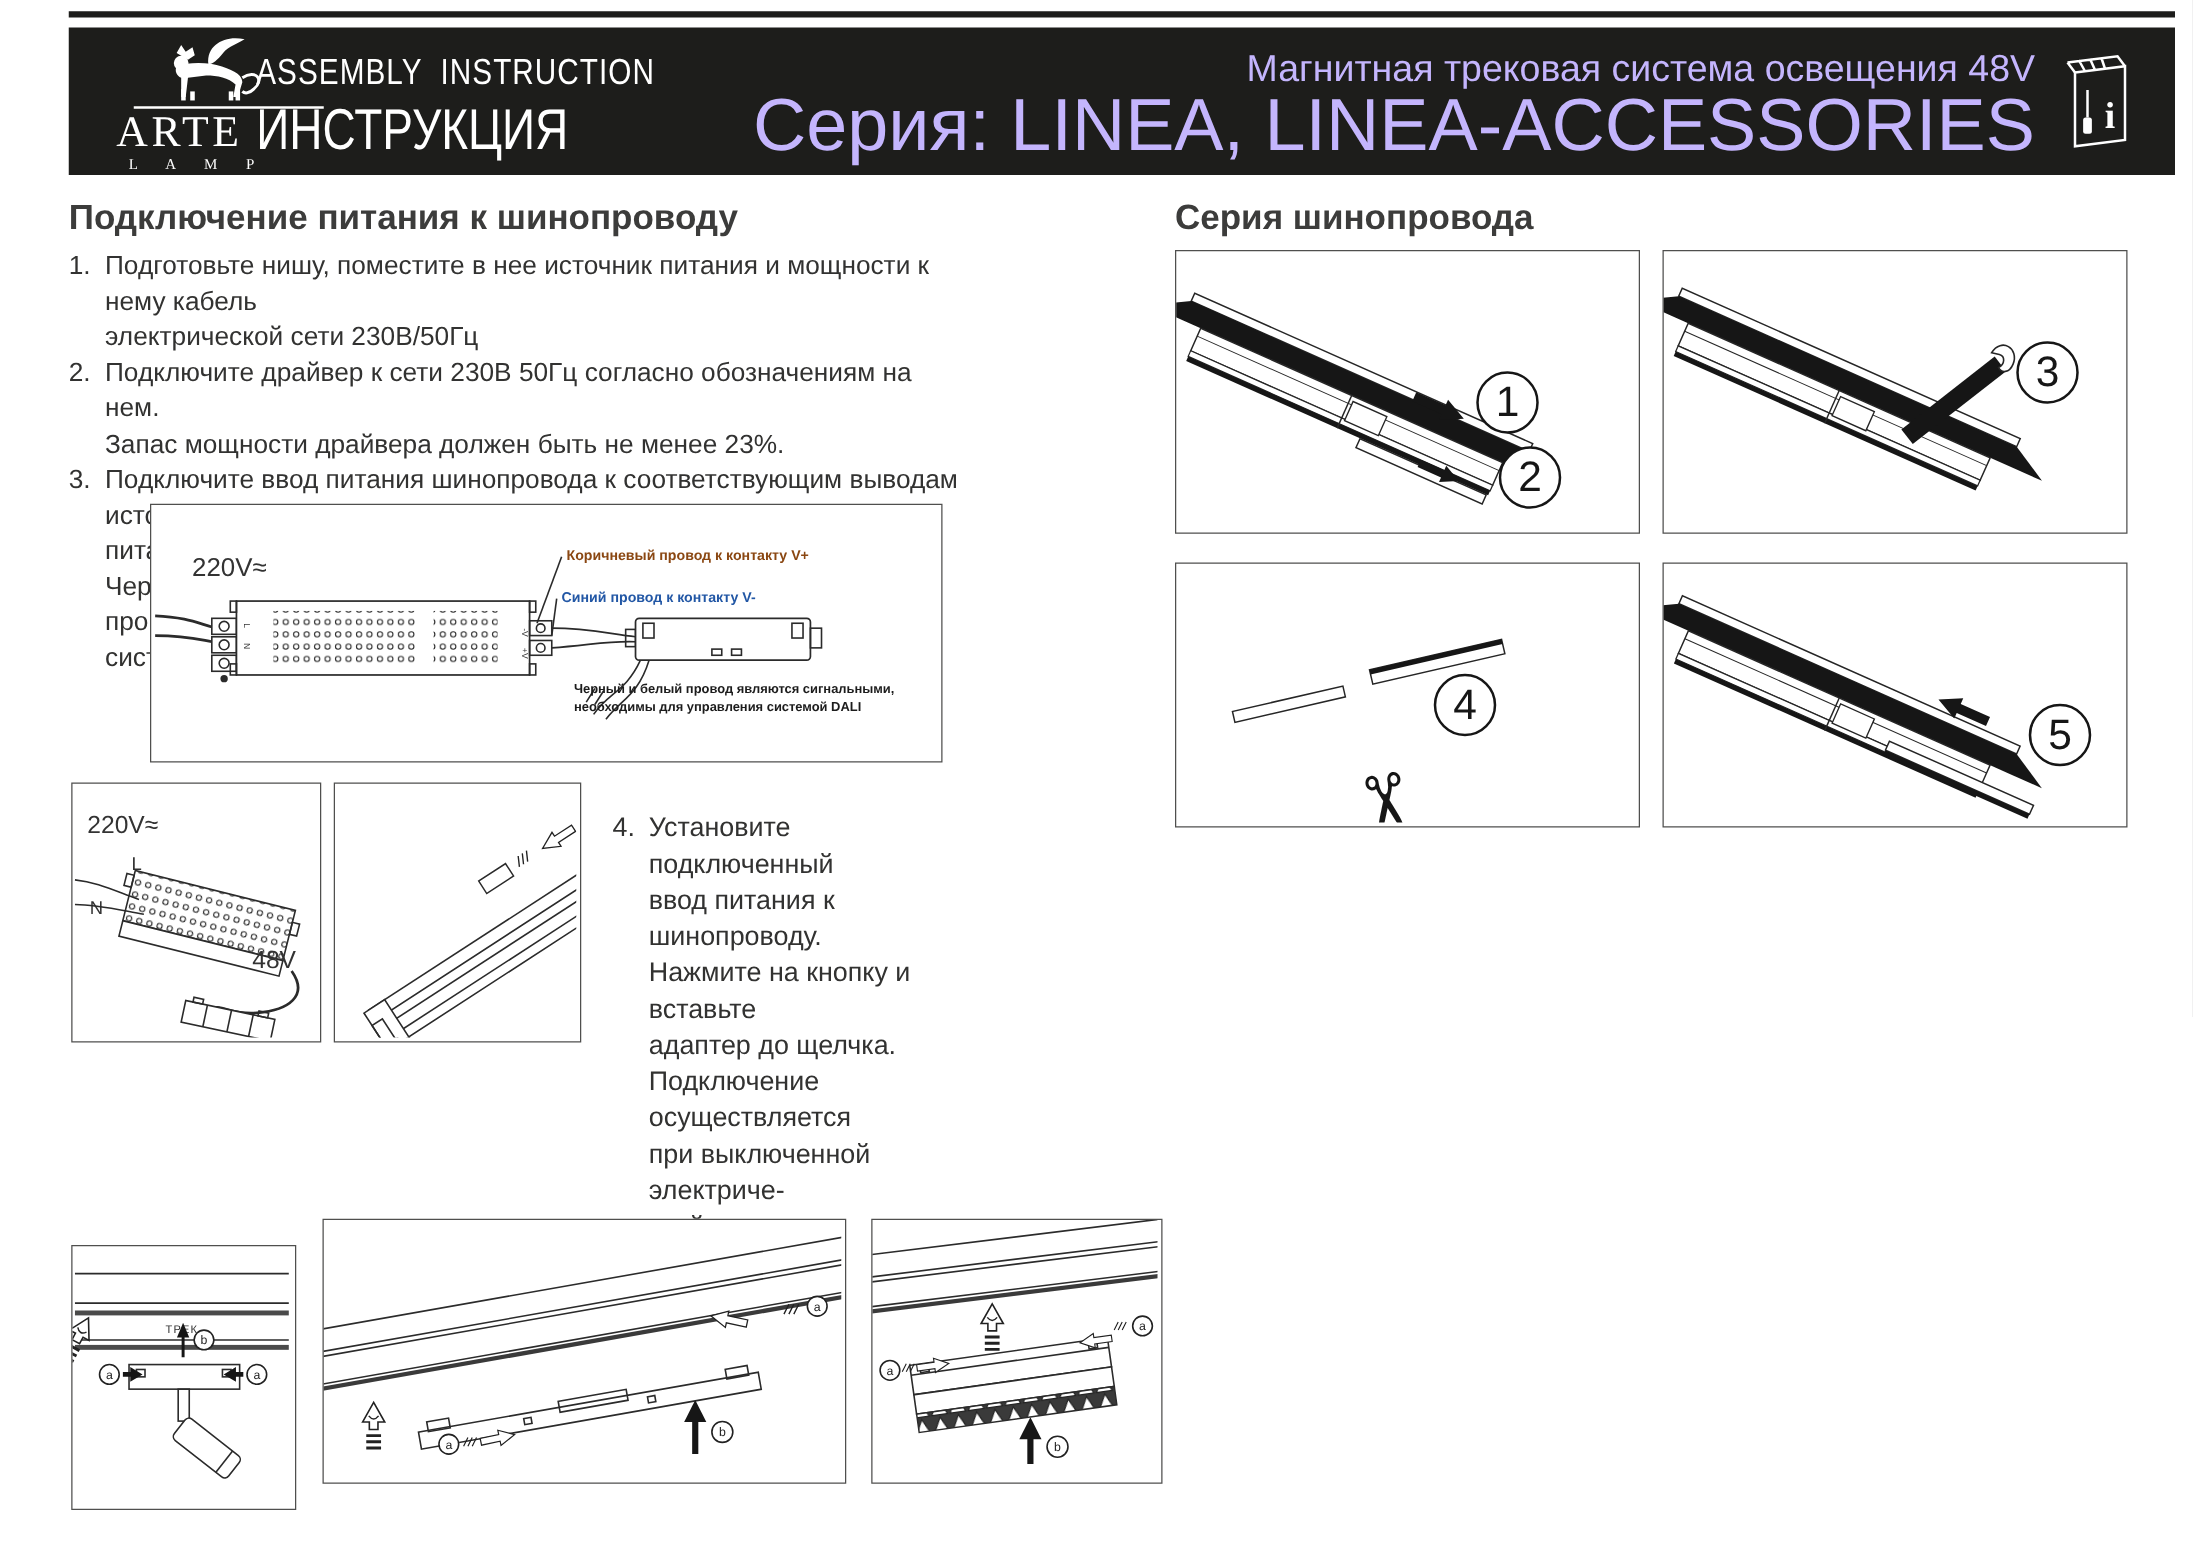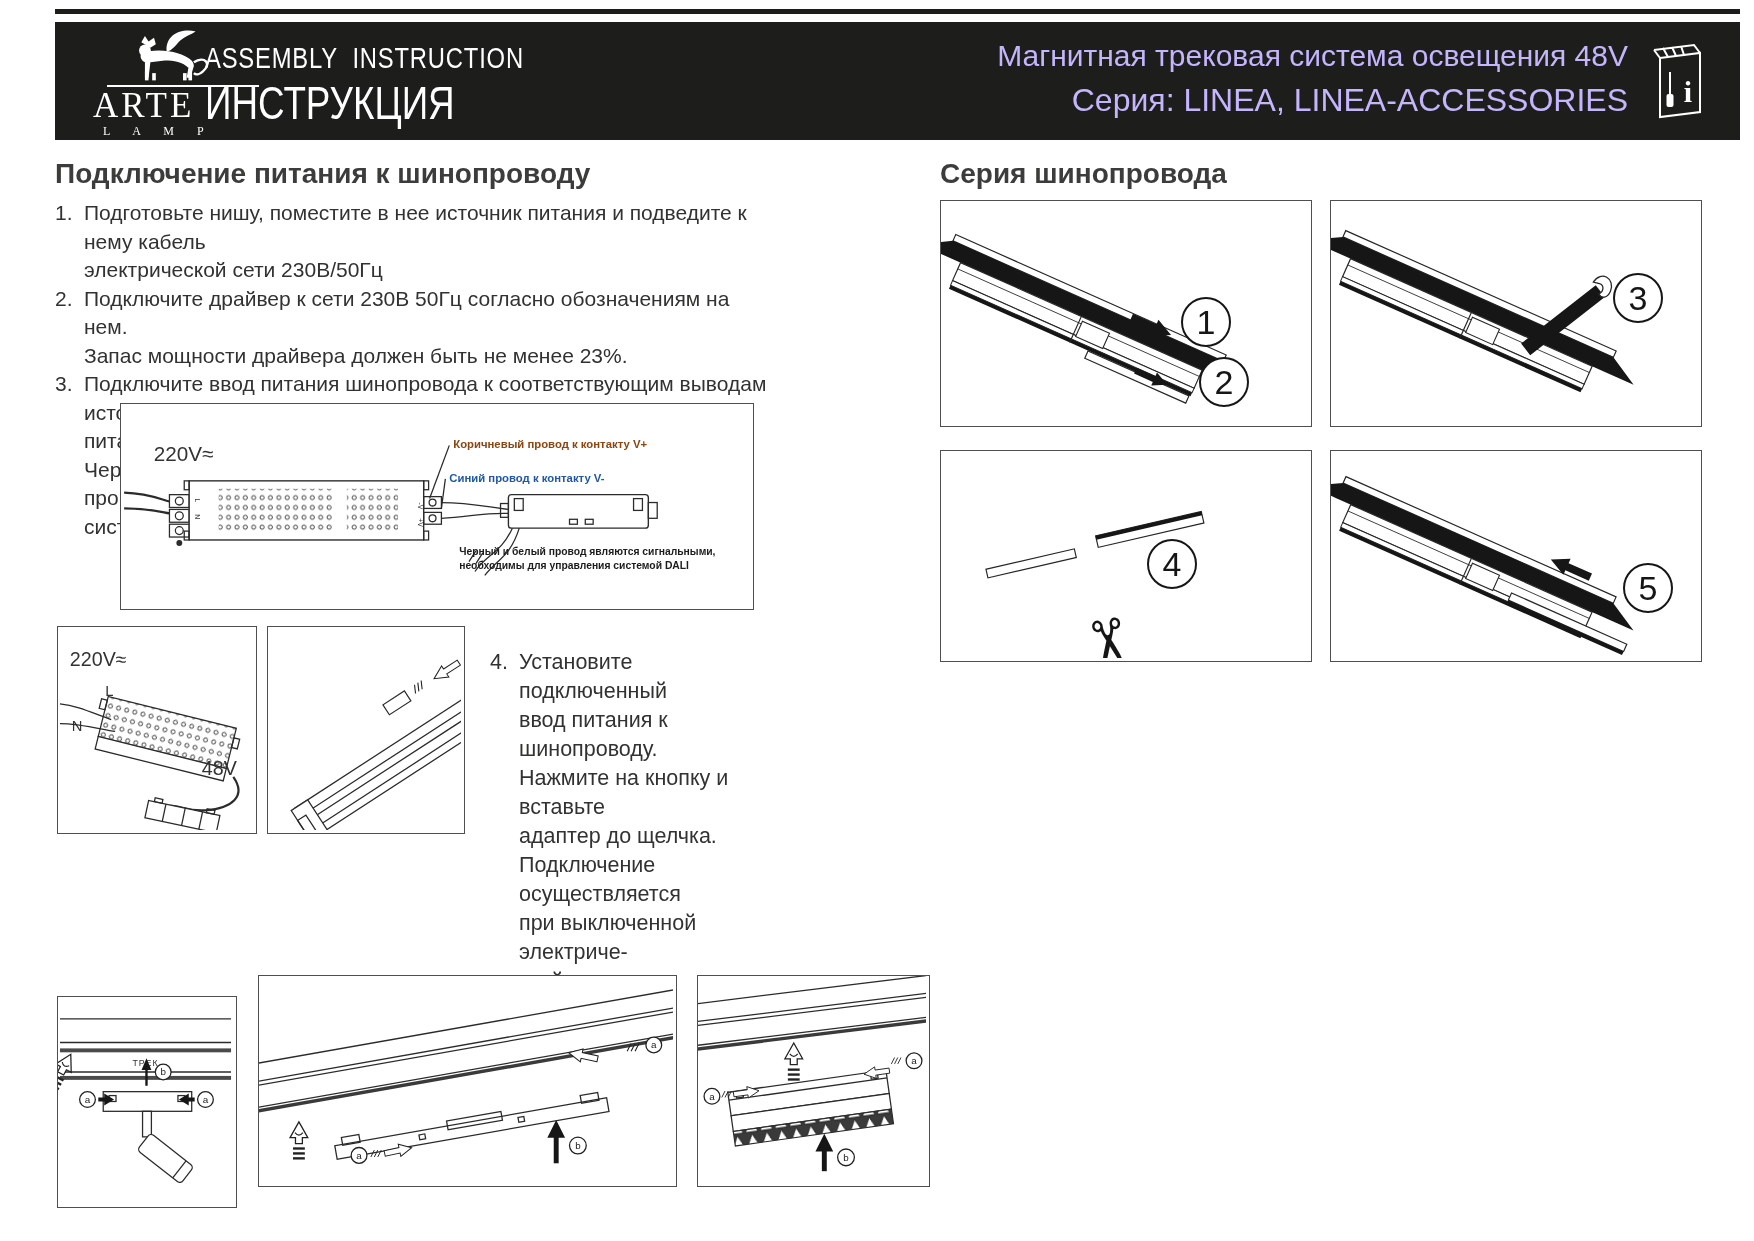--- a/index.html
+++ b/index.html
@@ -15,21 +15,21 @@
         background:#fff;display:flex;align-items:center;justify-content:center;
         font-size:34px;color:#161616;}
   .hdr-bar{position:absolute;left:55px;top:22px;width:1685px;height:118px;background:#1d1d1b;}
   .hdr-rule{position:absolute;left:55px;top:9px;width:1685px;height:5px;background:#1d1d1b;}
   .hdr-en{position:absolute;left:150px;top:20px;font-size:29px;color:#fff;letter-spacing:1px;
           transform:scaleX(.82);transform-origin:left top;white-space:pre;}
   .hdr-ru{position:absolute;left:150px;top:54px;font-size:46px;color:#fff;
           transform:scaleX(.8);transform-origin:left top;white-space:pre;}
   .hdr-right{position:absolute;right:112px;top:16px;text-align:right;color:#c4b5fd;}
   .hdr-r1{font-size:30px;line-height:36px;}
-  .hdr-r2{font-size:32px;line-height:52px;}
+  .hdr-r2{font-size:59px;line-height:52px;}
   .logo{position:absolute;left:38px;top:4px;width:180px;text-align:left;}
   .logo-line{border-top:2.5px solid #fff;margin:1px 14px 0 14px;}
   .brand{font-family:"Liberation Serif",serif;color:#fff;font-size:35px;letter-spacing:3px;line-height:38px;}
   .brand-sub{font-family:"Liberation Serif",serif;color:#fff;font-size:12px;letter-spacing:10px;
              margin-left:10px;line-height:13px;}
   svg{display:block;}
   .ln{stroke:#2b2b2b;fill:none;stroke-width:1.3;}
   .ln2{stroke:#2b2b2b;fill:none;stroke-width:2.2;}
   .cletter circle{fill:#fff;stroke:#222;stroke-width:1.3;}
   .cletter text{font-size:10px;fill:#222;text-anchor:middle;font-family:"Liberation Sans",sans-serif;}
@@ -111,21 +111,21 @@
       <rect x="18.5" y="54" width="7" height="13" rx="2" fill="#fff"></rect>
       <text x="40" y="62" font-size="30" fill="#fff" font-family="Liberation Serif, serif" font-weight="bold" text-anchor="middle">i</text>
     </svg>
   </div>
 
   <h2 class="abs" style="left:55px;top:158px">Подключение питания к шинопроводу</h2>
 
   <div class="abs" style="left:55px;top:199px;width:720px">
     <div class="step">
       <span class="num">1.</span>
-      <span class="txt">Подготовьте нишу, поместите в нее источник питания и подведите к нему кабель
+      <span class="txt">Подготовьте нишу, поместите в нее источник питания и мощности к нему кабель
 электрической сети 230В/50Гц</span>
     </div>
     <div class="step">
       <span class="num">2.</span>
       <span class="txt">Подключите драйвер к сети 230В 50Гц согласно обозначениям на нем.
 Запас мощности драйвера должен быть не менее 23%.</span>
     </div>
     <div class="step">
       <span class="num">3.</span>
       <span class="txt">Подключите ввод питания шинопровода к соответствующим выводам источника

